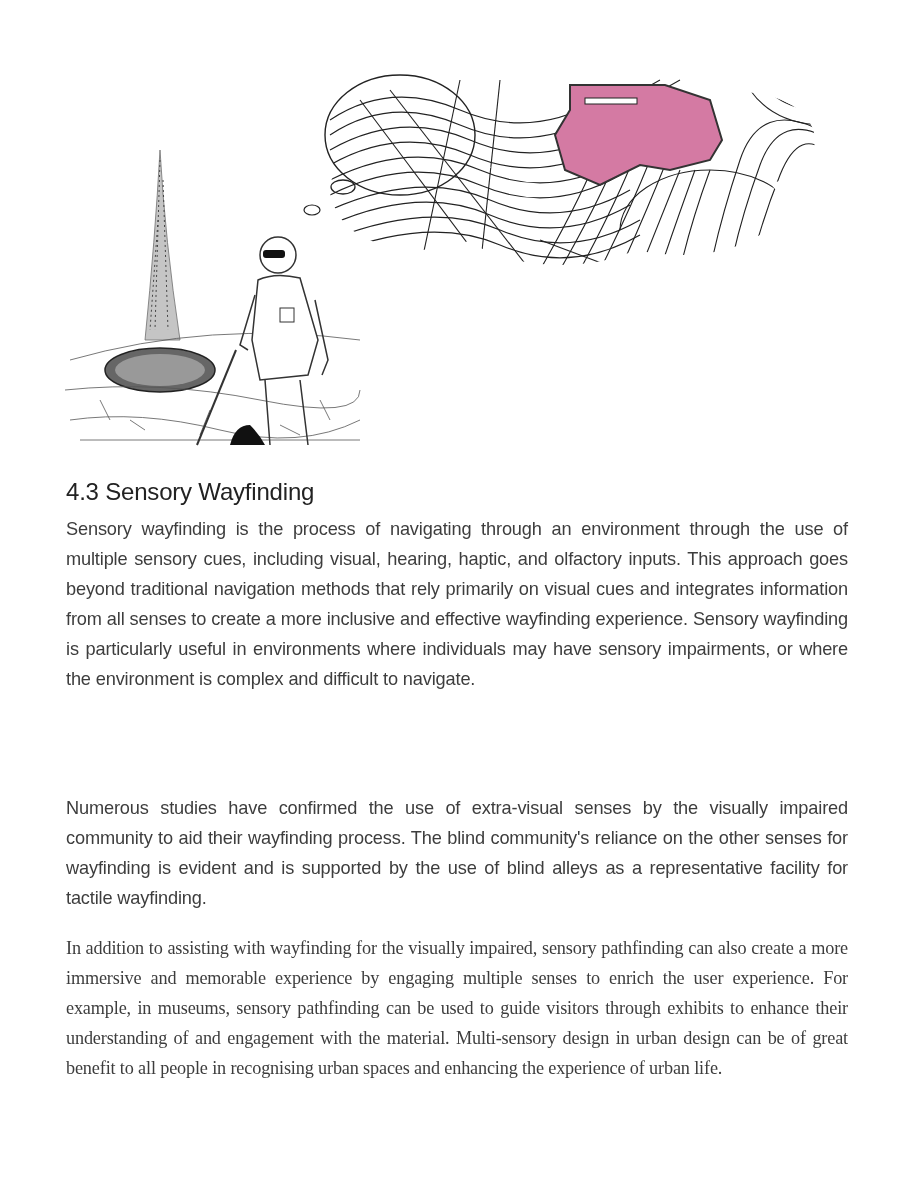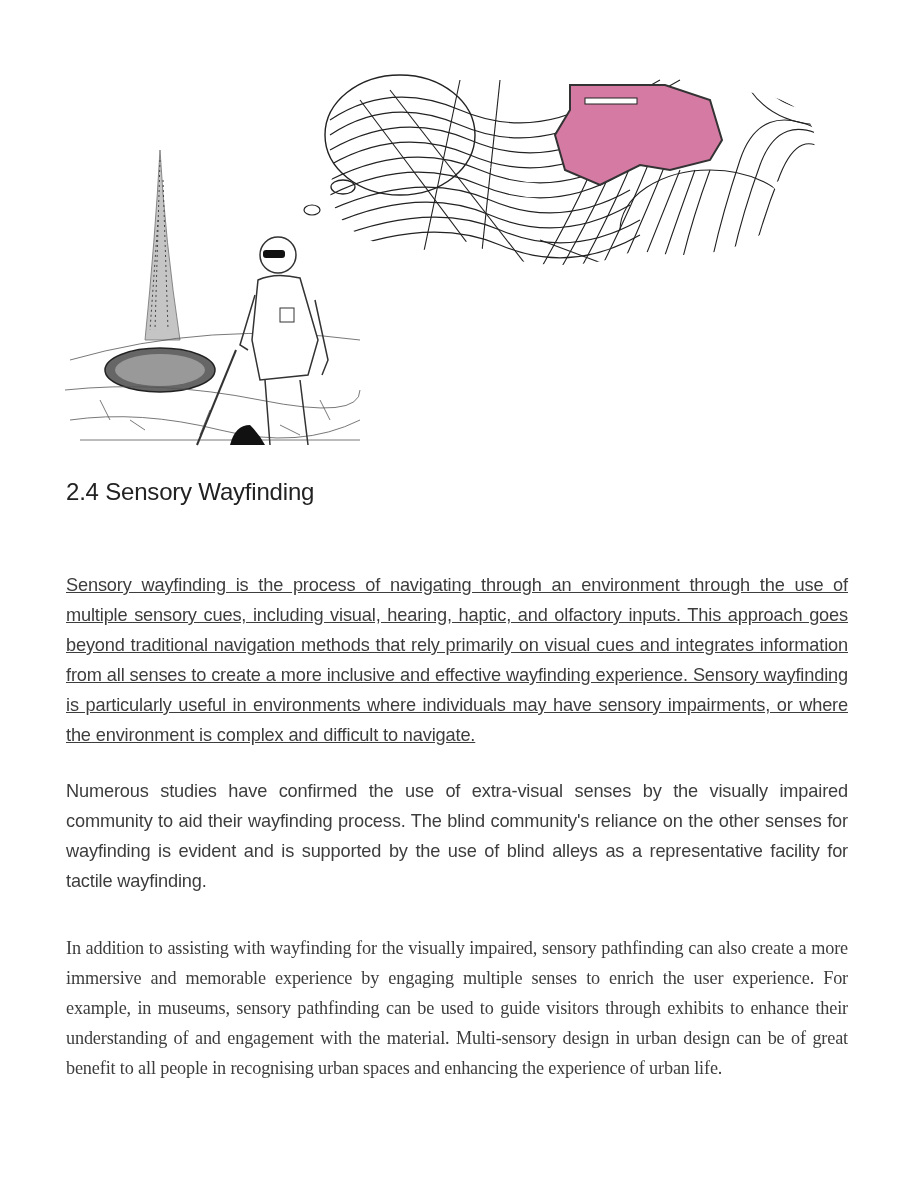--- a/index.html
+++ b/index.html
@@ -1,21 +1,21 @@
 <!DOCTYPE html>
 <html><head>
 <meta charset="utf-8">
 <style>
   html, body { margin: 0; padding: 0; background: #ffffff; }
   body { width: 913px; height: 1200px; position: relative; overflow: hidden; font-family: "Liberation Sans", sans-serif; }
   .illustration { position: absolute; left: 60px; top: 40px; width: 770px; height: 410px; }
   .heading { position: absolute; left: 66px; top: 478px; margin: 0; font-size: 24px; font-weight: 500; color: #222222; letter-spacing: -0.2px; }
   .para { position: absolute; left: 66px; width: 782px; margin: 0; font-size: 18.2px; line-height: 30px; color: #3d3d3d; text-align: justify; letter-spacing: -0.15px; }
-  .p1 { top: 570px; text-decoration: underline; }
-  .p2 { top: 776px; }
+  .p1 { top: 514px; }
+  .p2 { top: 793px; }
   .p3 { top: 933px; font-family: Liberation Serif, serif; }
 </style>
 </head>
 <body>
 
 <svg class="illustration" viewBox="0 0 770 410" xmlns="http://www.w3.org/2000/svg">
 
   <g>
     <defs>
       <clipPath id="cloud">
@@ -93,16 +93,16 @@
     <path d="M198 240 Q215 232 240 238 L258 300 L248 335 L200 340 L192 300 Z" fill="#fff" stroke="#333" stroke-width="1.5"></path>
     <rect x="220" y="268" width="14" height="14" fill="none" stroke="#333" stroke-width="1"></rect>
     <path d="M195 255 L180 305 L188 310" fill="none" stroke="#333" stroke-width="1.5"></path>
     <path d="M255 260 L268 320 L262 335" fill="none" stroke="#333" stroke-width="1.5"></path>
     <path d="M205 340 L210 405 M240 340 L248 405" stroke="#333" stroke-width="1.5"></path>
     <line x1="176" y1="310" x2="137" y2="405" stroke="#333" stroke-width="2"></line>
     <path d="M170 405 Q175 385 190 385 Q200 395 205 405 Z" fill="#111"></path>
   </g>
 </svg>
 
-<h2 class="heading">2.4 Sensory Wayfinding</h2>
+<h2 class="heading">4.3 Sensory Wayfinding</h2>
 <p class="para p1">Sensory wayfinding is the process of navigating through an environment through the use of multiple sensory cues, including visual, hearing, haptic, and olfactory inputs. This ap­proach goes beyond traditional navigation methods that rely primarily on visual cues and integrates information from all senses to create a more inclusive and effective wayfinding experience. Sensory wayfinding is particularly useful in environments where individuals may have sensory impairments, or where the environment is complex and difficult to nav­igate.</p>
 <p class="para p2">Numerous studies have confirmed the use of extra-visual senses by the visually impaired community to aid their wayfinding process. The blind community's reliance on the other senses for wayfinding is evident and is supported by the use of blind alleys as a represen­tative facility for tactile wayfinding.</p>
 <p class="para p3">In addition to assisting with wayfinding for the visually impaired, sensory pathfinding can also create a more immersive and memorable experience by engaging multiple senses to enrich the user experience. For example, in museums, sensory pathfinding can be used to guide visitors through exhibits to enhance their understanding of and engagement with the material. Multi-sensory design in urban design can be of great benefit to all people in recognising urban spaces and enhancing the experience of urban life.</p>
 
 </body></html>

